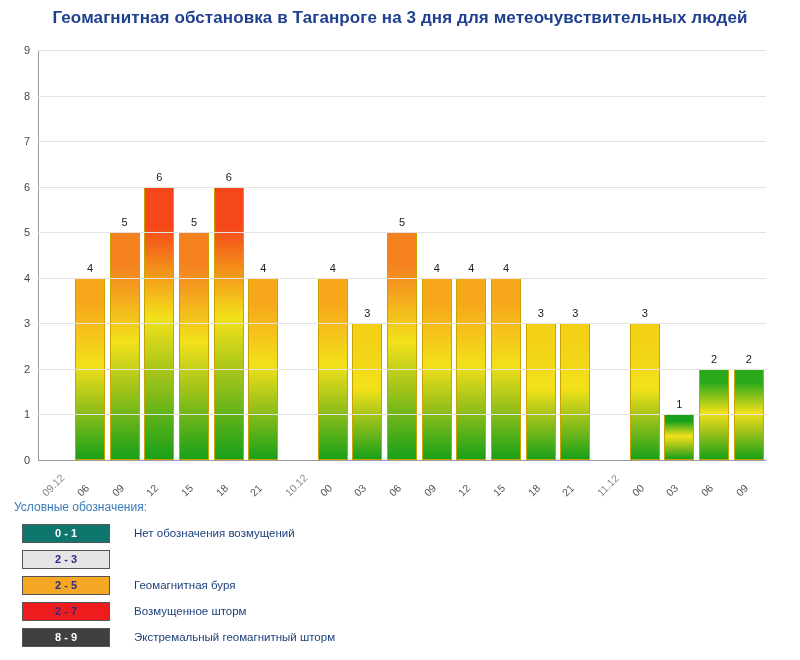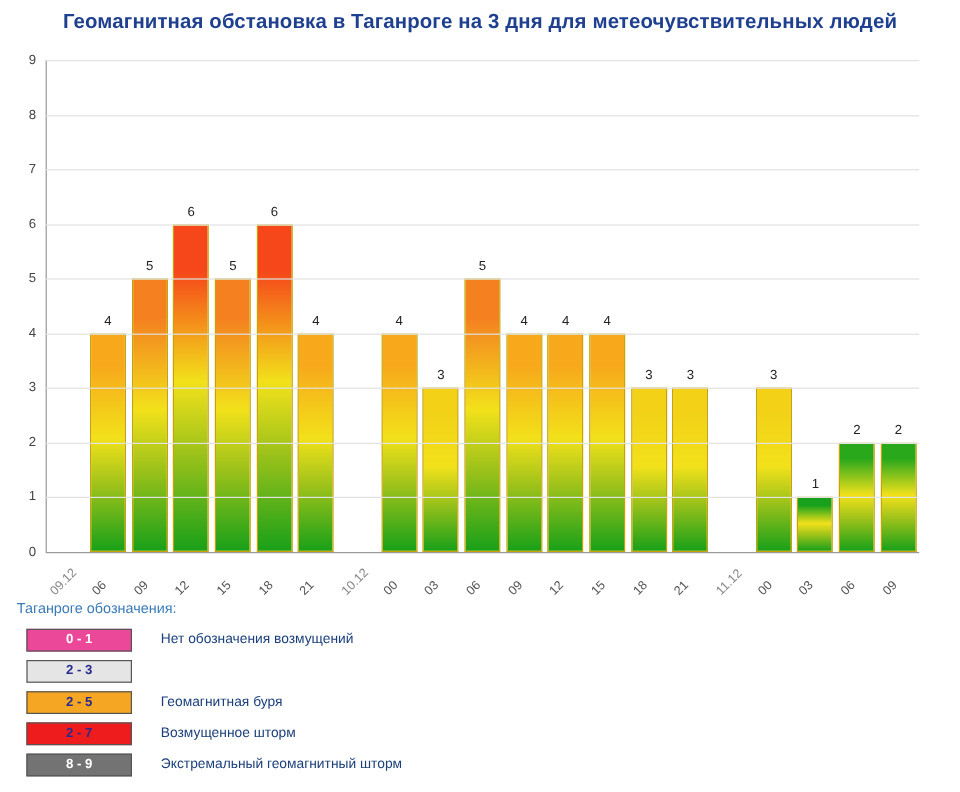--- a/index.html
+++ b/index.html
@@ -338,35 +338,35 @@
       <div class="xslot">
         <div class="xlabel">06</div>
       </div>
       <div class="xslot">
         <div class="xlabel">09</div>
       </div>
     </div>
 </div>
 
 <div class="legend">
-  <div class="legend-title">Таганроге обозначения:</div>
+  <div class="legend-title">Условные обозначения:</div>
   <div class="legend-rows">
       <div class="legend-row">
-        <div class="legend-swatch" style="background: #ec4899; color: rgb(255, 255, 255);">0 - 1</div>
+        <div class="legend-swatch" style="background: #0f766e; color: rgb(255, 255, 255);">0 - 1</div>
         <div class="legend-text">Нет обозначения возмущений</div>
       </div>
       <div class="legend-row">
         <div class="legend-swatch" style="background: #e5e5e5;">2 - 3</div>
       </div>
       <div class="legend-row">
         <div class="legend-swatch" style="background: rgb(245, 166, 35);">2 - 5</div>
         <div class="legend-text">Геомагнитная буря</div>
       </div>
       <div class="legend-row">
         <div class="legend-swatch" style="background: rgb(238, 28, 28);">2 - 7</div>
         <div class="legend-text">Возмущенное шторм</div>
       </div>
       <div class="legend-row">
-        <div class="legend-swatch" style="background: #737373; color: rgb(255, 255, 255); text-align: right;">8 - 9</div>
+        <div class="legend-swatch" style="background: #404040; color: rgb(255, 255, 255); text-align: right;">8 - 9</div>
         <div class="legend-text">Экстремальный геомагнитный шторм</div>
       </div>
     </div>
 </div>
 
 </body></html>

